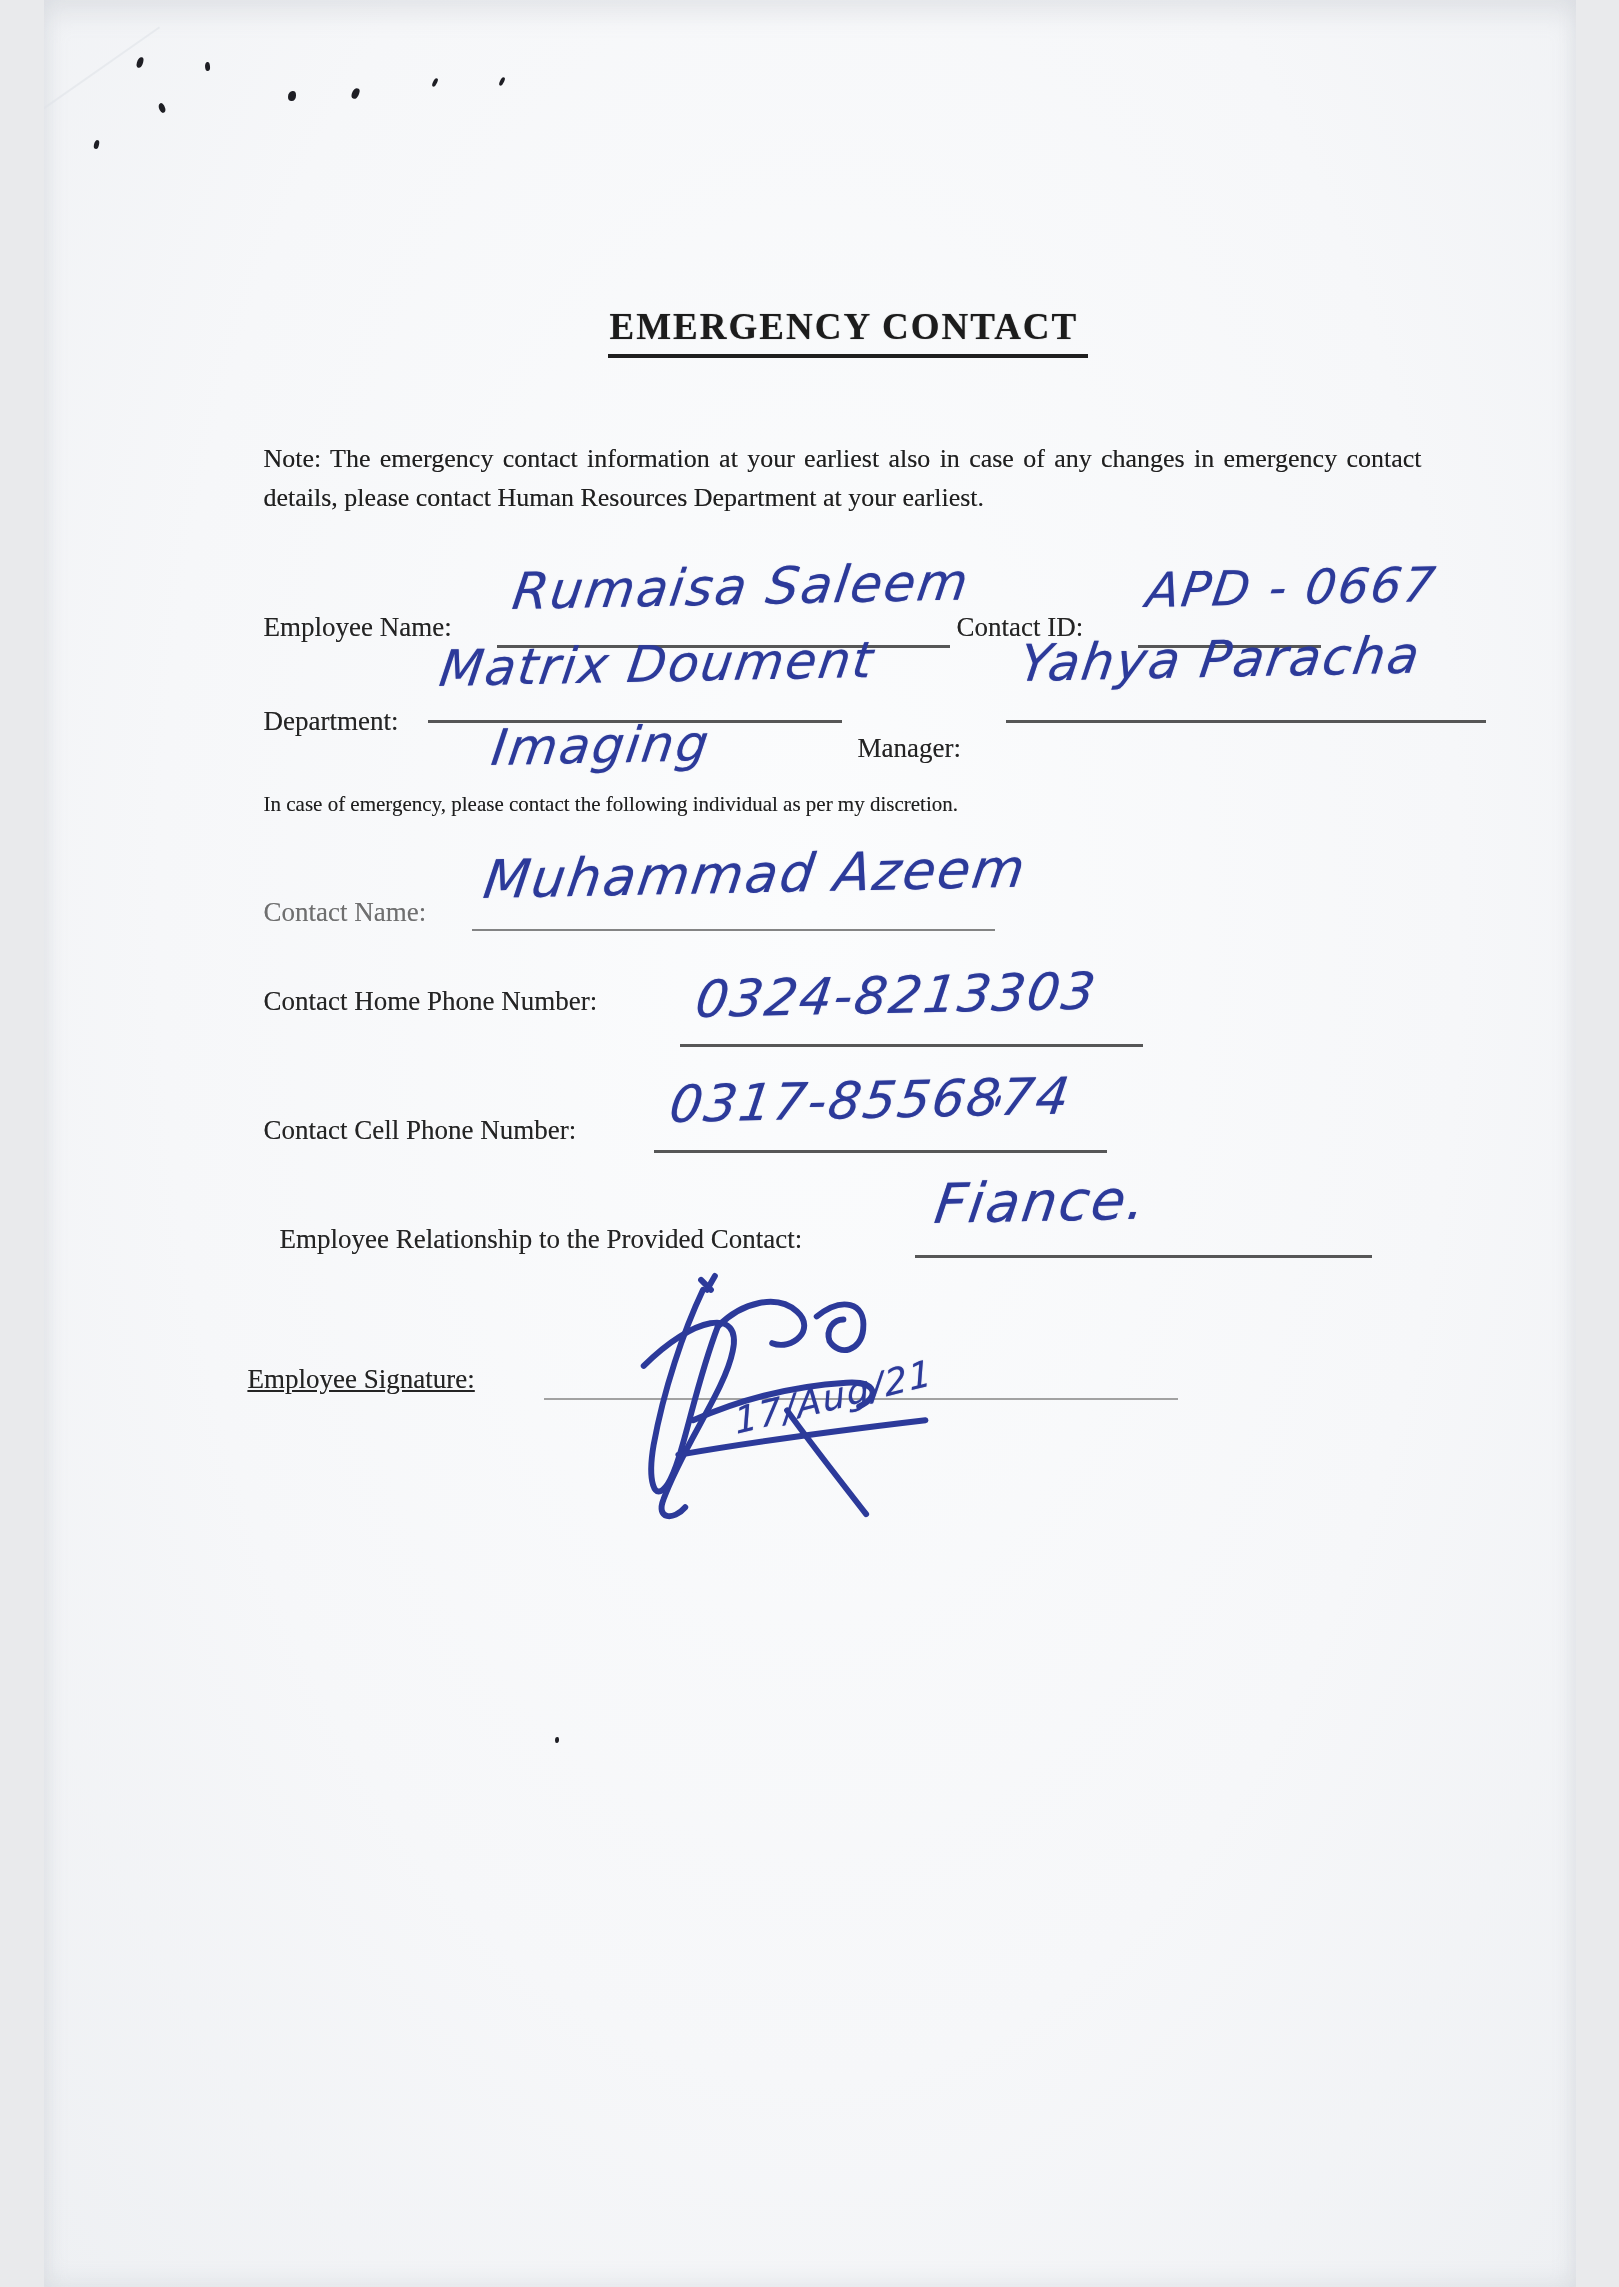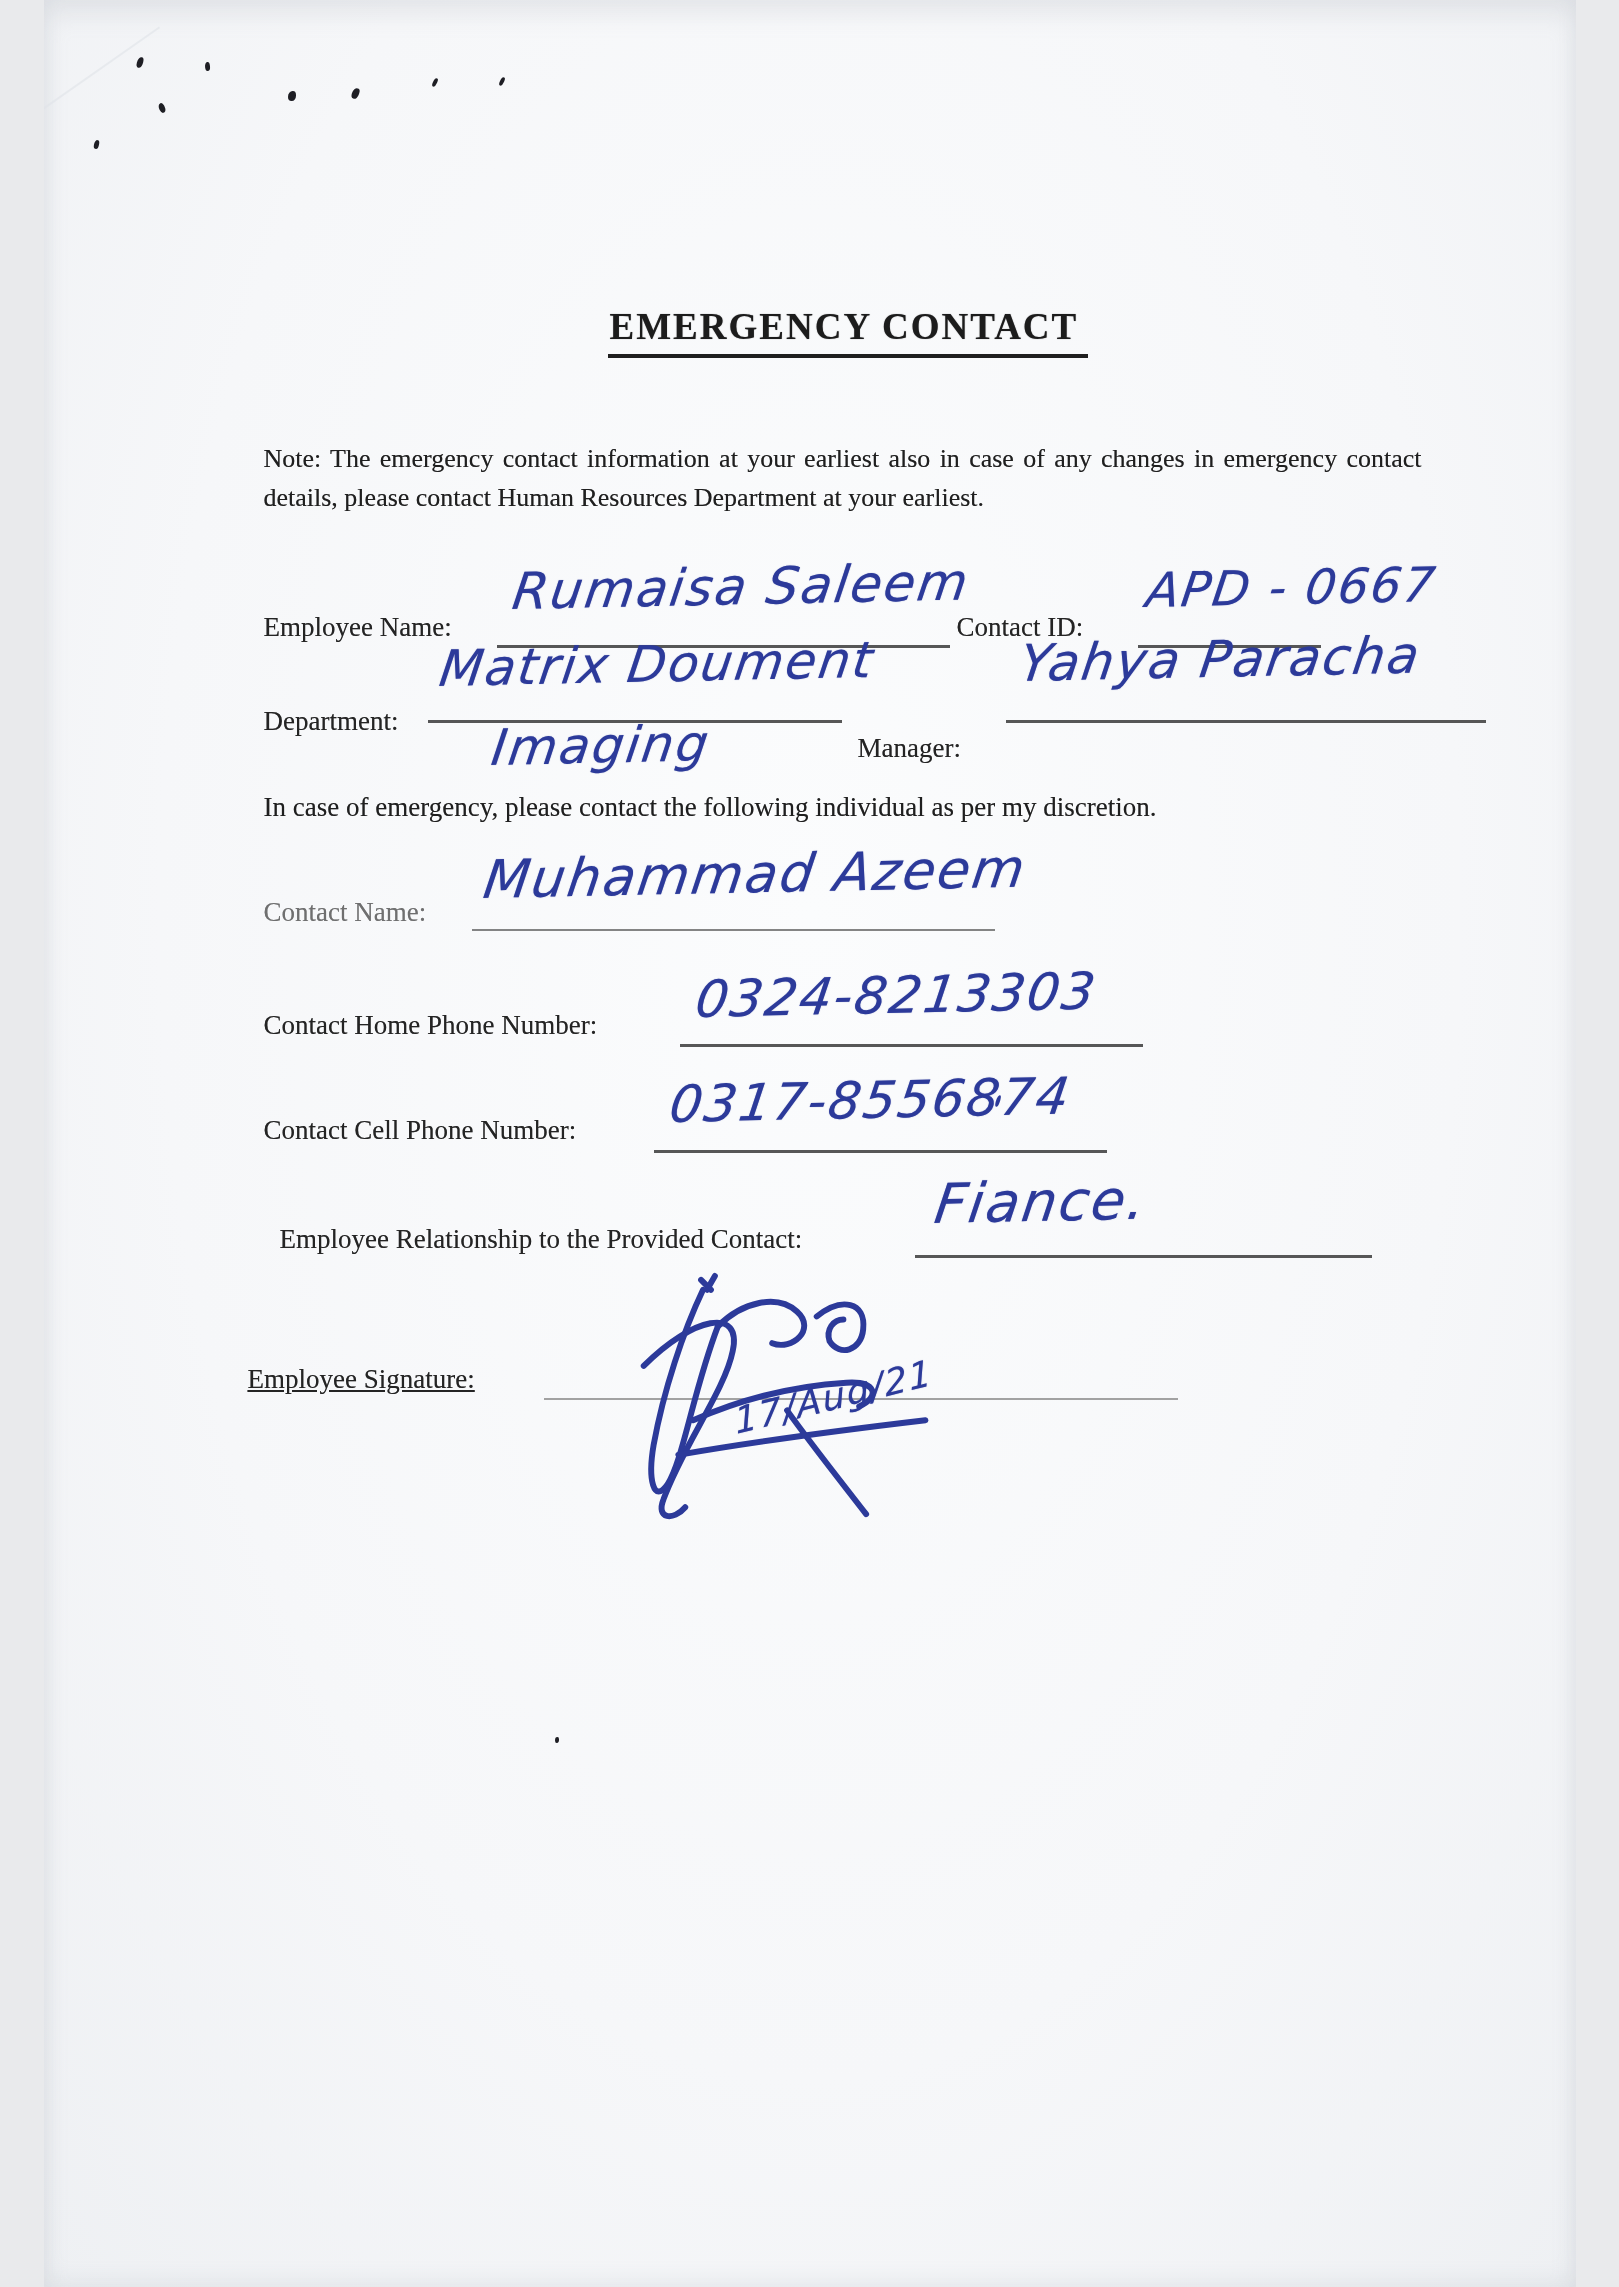--- a/index.html
+++ b/index.html
@@ -29,21 +29,21 @@
     width:1158px;font-size:26px;font-weight:normal;line-height:39px;color:#1f1f1f;
     text-shadow:0 0 0.6px rgba(20,20,20,.5);
     text-align:justify;
   }
   .lbl{
     font-size:27px;color:#242424;white-space:nowrap;
     text-shadow:0 0 0.6px rgba(40,40,40,.45);
   }
   .lbl.faded{color:#3b3b3b;opacity:.72;}
   .intro{
-    font-size:27px;color:#1f1f1f;white-space:nowrap;
+    font-size:21px;color:#1f1f1f;white-space:nowrap;
     text-shadow:0 0 0.5px rgba(30,30,30,.45);
   }
   .hw{
     font-family:"DejaVu Sans", sans-serif;
     font-style:italic;
     color:#2c3a9a;
     white-space:nowrap;
     letter-spacing:2px;
     transform:skewX(-9deg) rotate(-1.2deg);
     transform-origin:left bottom;
@@ -91,21 +91,21 @@
   <div class="abs lbl" style="left:814px;top:685px;margin-top:48px;">Manager:</div>
   <div class="abs ul" style="left:962px;top:720px;width:480px;"></div>
   <div class="abs hw" style="left:972px;top:634px;font-size:51px;">Yahya Paracha</div>
 
   <div class="abs intro" style="left:220px;top:792px;">In case of emergency, please contact the following individual as per my discretion.</div>
 
   <div class="abs lbl faded" style="left:220px;top:897px;">Contact Name:</div>
   <div class="abs ul thin" style="left:428px;top:929px;width:523px;"></div>
   <div class="abs hw" style="left:436px;top:849px;font-size:53px;">Muhammad Azeem</div>
 
-  <div class="abs lbl" style="left:220px;top:1010px;">Contact Home Phone Number:</div>
+  <div class="abs lbl" style="left:220px;top:986px;">Contact Home Phone Number:</div>
   <div class="abs ul" style="left:636px;top:1044px;width:463px;"></div>
   <div class="abs hw" style="left:648px;top:970px;font-size:51px;">0324-8213303</div>
 
   <div class="abs lbl" style="left:220px;top:1115px;">Contact Cell Phone Number:</div>
   <div class="abs ul" style="left:610px;top:1150px;width:453px;"></div>
   <div class="abs hw" style="left:622px;top:1075px;font-size:51px;">0317-8556874</div>
   <div class="speck" style="left:952px;top:1095px;width:4px;height:12px;background:#2c3a9a;transform:rotate(16deg);"></div>
 
   <div class="abs lbl" style="left:236px;top:1224px;font-family:Liberation Serif, serif;">Employee Relationship to the Provided Contact:</div>
   <div class="abs ul" style="left:871px;top:1255px;width:457px;"></div>

